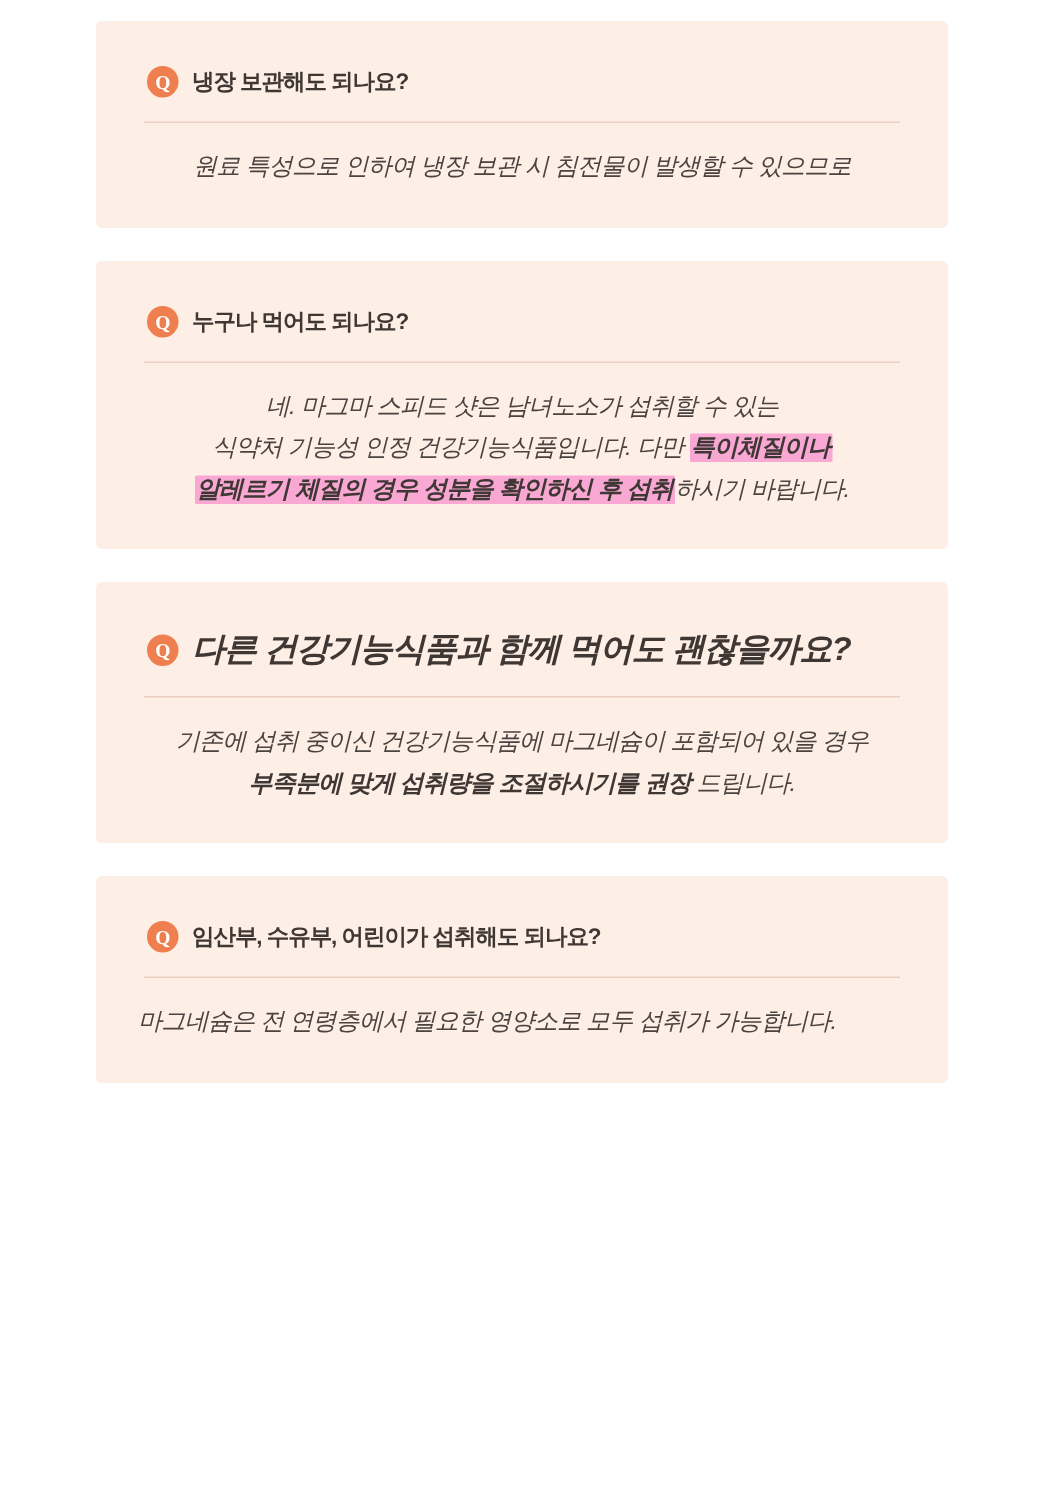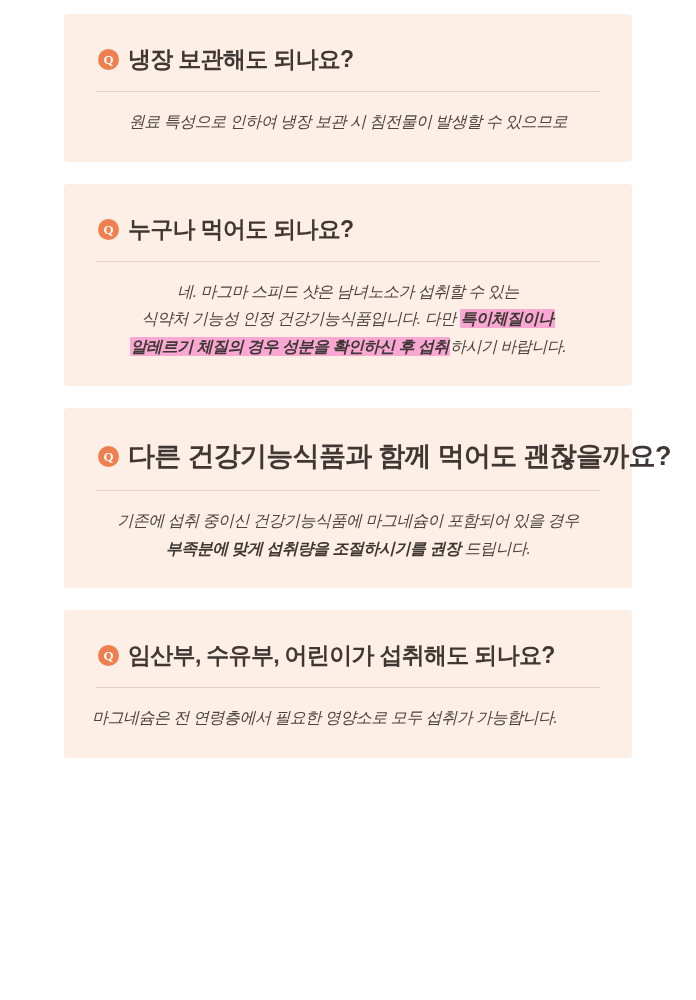--- a/index.html
+++ b/index.html
@@ -48,29 +48,30 @@
     background: #ef7f4e;
     color: #ffffff;
     font-size: 13px;
     font-weight: bold;
     line-height: 21px;
     text-align: center;
     font-family: "Liberation Serif", serif;
   }
 
   .q-text {
-    font-size: 23px;
+    font-size: 15px;
     font-weight: bold;
     color: #3f3734;
     letter-spacing: -0.7px;
     white-space: nowrap;
   }
 
   .q-text.small {
-    font-size: 27px;
+    font-size: 22px;
+    font-style: italic;
   }
 
   .divider {
     height: 1px;
     background: #e9cfc2;
     margin: 16px 4px 16px 4px;
   }
 
   .faq-answer {
     font-size: 16px;

